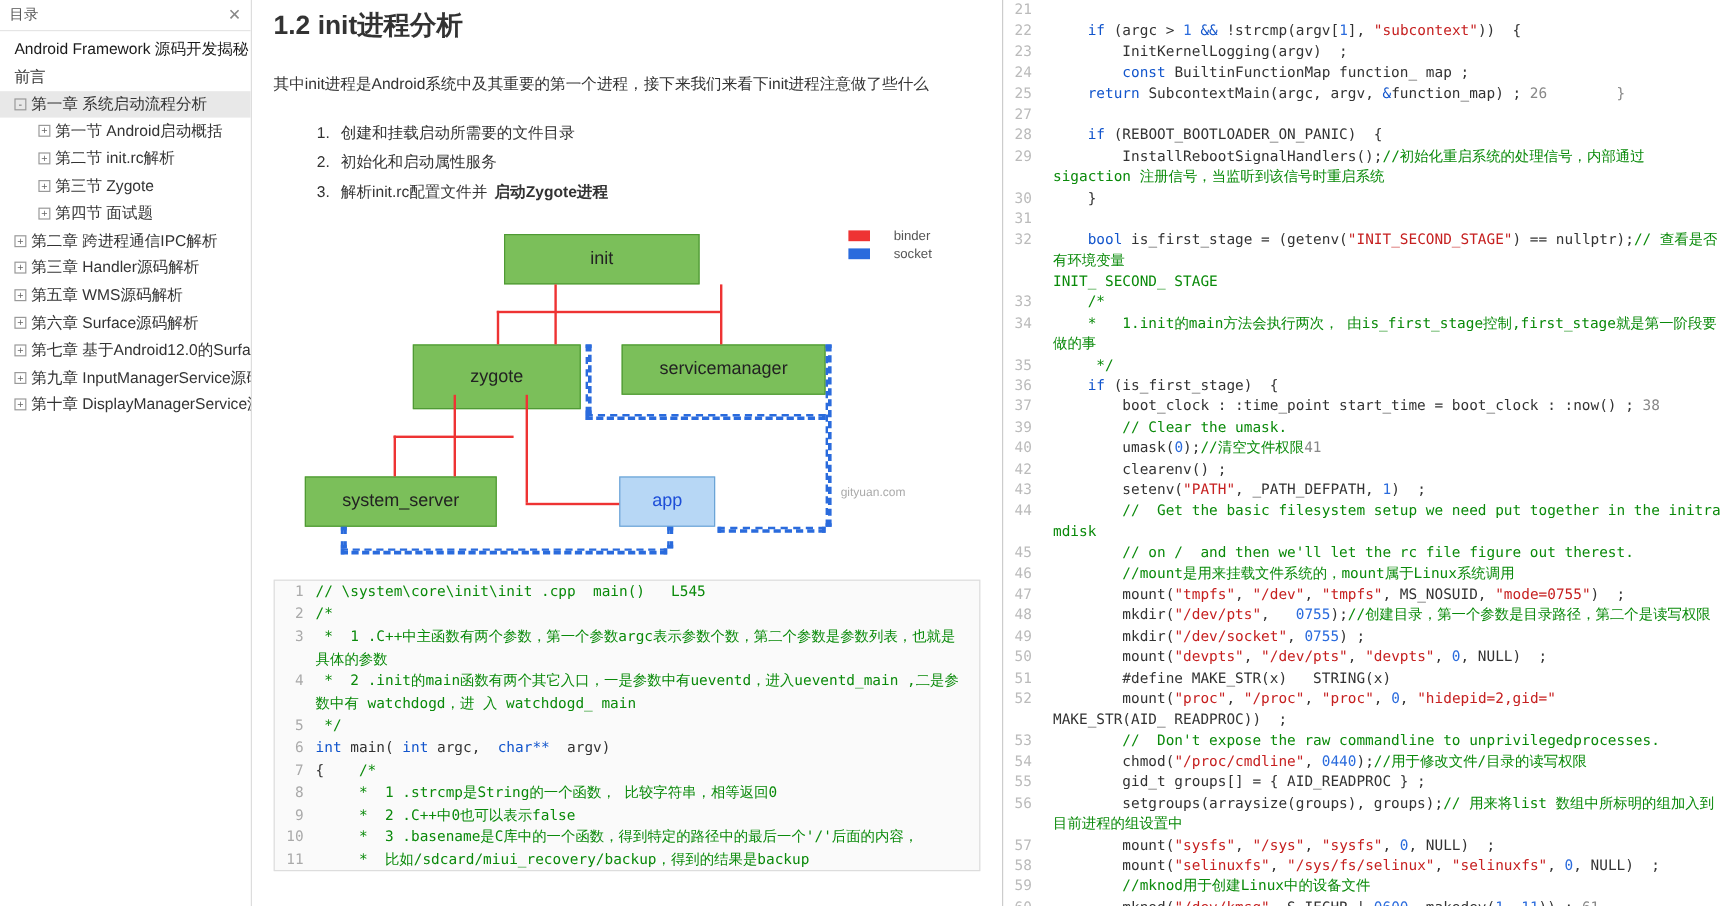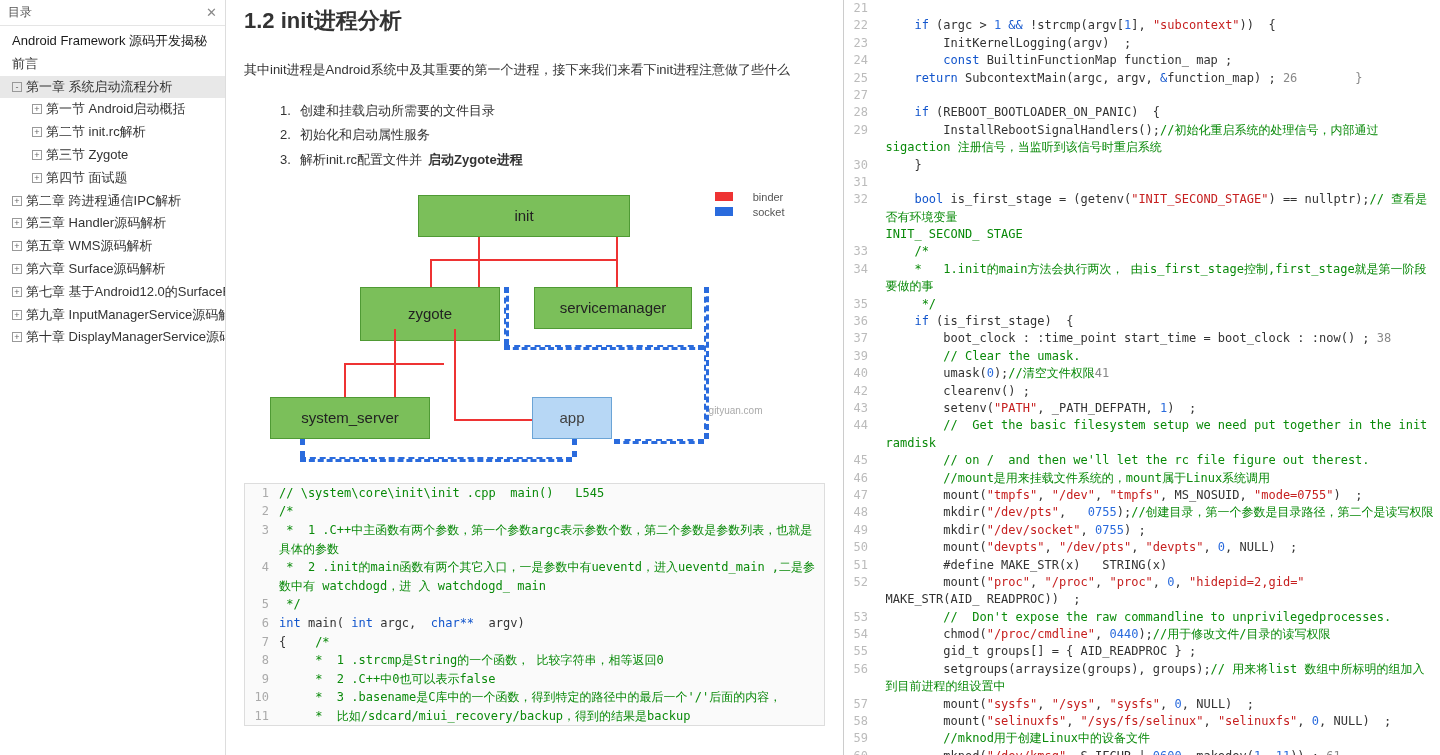--- a/index.html
+++ b/index.html
@@ -1,17 +1,17 @@
 <!DOCTYPE html>
 <html><head>
 <meta charset="utf-8">
 <style>
   *{box-sizing:border-box;margin:0;padding:0}
   body{font-family:"Microsoft YaHei","PingFang SC",Arial,sans-serif;font-size:13px;color:#333;background:#fff;display:flex;height:755px;width:1440px;overflow:hidden}
-  .sidebar{width:226px;border-right:1px solid #ddd;background:#fff;overflow:hidden;flex:none}
+  .sidebar{width:210px;border-right:1px solid #ddd;background:#fff;overflow:hidden;flex:none}
   .sb-head{display:flex;justify-content:space-between;align-items:center;padding:4px 8px;border-bottom:1px solid #e5e5e5;font-size:12px;color:#555}
   .sb-close{color:#888;font-size:13px;cursor:pointer}
   .tree{padding:4px 0;font-size:13px;line-height:1.6}
   .tree div{padding:1px 0 1px 8px;white-space:nowrap;cursor:pointer}
   .tree .n0{padding-left:12px}
   .tree .n1{padding-left:12px}
   .tree .n2{padding-left:32px}
   .tree .title{color:#1a1a1a;font-weight:500;padding-left:12px}
   .tree .sel{background:#e8e8e8}
   .box{display:inline-block;width:10px;height:10px;border:1px solid #999;margin-right:4px;font-size:9px;line-height:8px;text-align:center;color:#666;vertical-align:1px}
@@ -20,21 +20,21 @@
   .step{font-size:13px;color:#333;margin-left:36px;margin-bottom:18px}
   .step .dot{display:inline-block;width:5px;height:5px;background:#333;border-radius:50%;margin-right:10px;vertical-align:3px}
   h2{font-size:22px;font-weight:700;margin:6px 0 22px 0}
   .para{font-size:13px;color:#333;line-height:1.9;margin-bottom:16px}
   .olist{margin-left:36px;font-size:13px;line-height:1.9}
   .olist div{display:flex;gap:6px}
   .olist .num{min-width:14px}
   .diagram{position:relative;height:280px;margin:14px 0 8px 0}
   .dbox{position:absolute;display:flex;align-items:center;justify-content:center;font-size:15px;font-family:Arial}
   .g{background:#7bbf5a;border:1px solid #4f9a34;color:#222}
-  .lb{background:#b7d7f5;border:1px solid #6ba4d6;color:#404040}
+  .lb{background:#b7d7f5;border:1px solid #6ba4d6;color:#1d4ed8}
   .lg-wrap{position:absolute;right:40px;top:4px;font-size:11px;color:#555}
   .lg-row{display:flex;align-items:center;gap:20px;margin-bottom:3px}
   .sw{width:18px;height:9px}
   .r{background:#e33}
   .b{background:#2a6bdd}
   .line{position:absolute;border-color:#e33}
   .vline{border-left:2px solid #e33}
   .hline{border-top:2px solid #e33}
   .dline{border-style:dashed !important;border-color:#2a6bdd !important}
   .wm{position:absolute;right:62px;top:218px;font-size:10px;color:#aaa}
@@ -102,23 +102,23 @@
     <div class="lg-wrap">
       <div class="lg-row">
           <span class="sw r"></span>
           <span>binder</span>
         </div>
       <div class="lg-row">
           <span class="sw b"></span>
           <span>socket</span>
         </div>
     </div>
-    <div class="dbox g" style="left:174px;top:8px;width:212px;height:42px">init</div>
+    <div class="dbox g" style="left:192px;top:8px;width:163px;height:42px">init</div>
     <div class="dbox g" style="left:116px;top:100px;width:140px;height:54px">zygote</div>
-    <div class="dbox g" style="left:290px;top:100px;width:158px;height:42px">servicemanager</div>
+    <div class="dbox g" style="left:290px;top:100px;width:170px;height:42px">servicemanager</div>
     <div class="dbox g" style="left:26px;top:210px;width:160px;height:42px">system_server</div>
     <div class="dbox lb" style="left:288px;top:210px;width:80px;height:42px">app</div>
 
     <div class="line vline" style="left:234px;top:50px;height:50px"></div>
     <div class="line hline" style="left:186px;top:72px;width:96px"></div>
     <div class="line vline" style="left:186px;top:72px;height:28px"></div>
     <div class="line vline" style="left:372px;top:50px;height:50px"></div>
     <div class="line hline" style="left:282px;top:72px;width:90px"></div>
     <div class="line vline" style="left:150px;top:142px;height:68px"></div>
     <div class="line hline" style="left:100px;top:176px;width:100px"></div>

